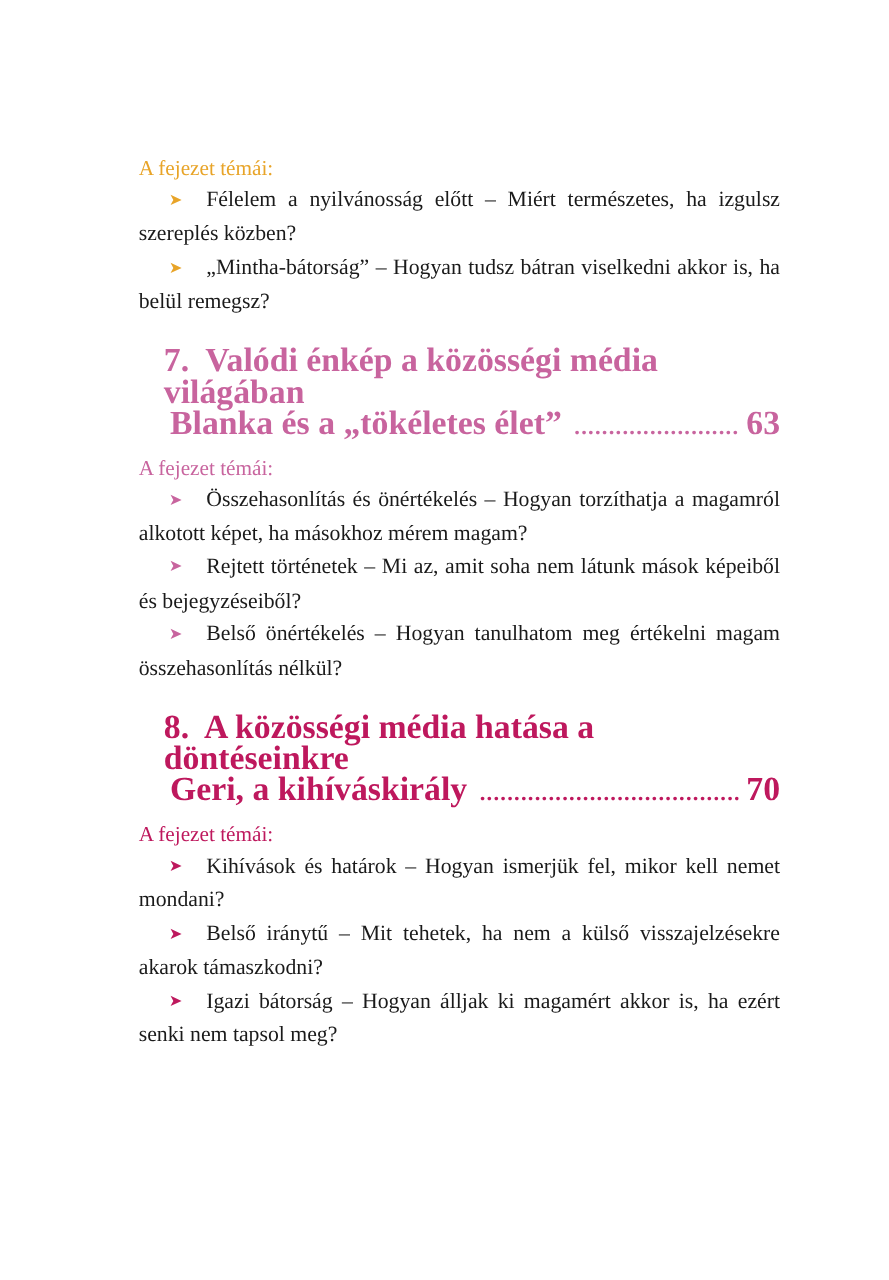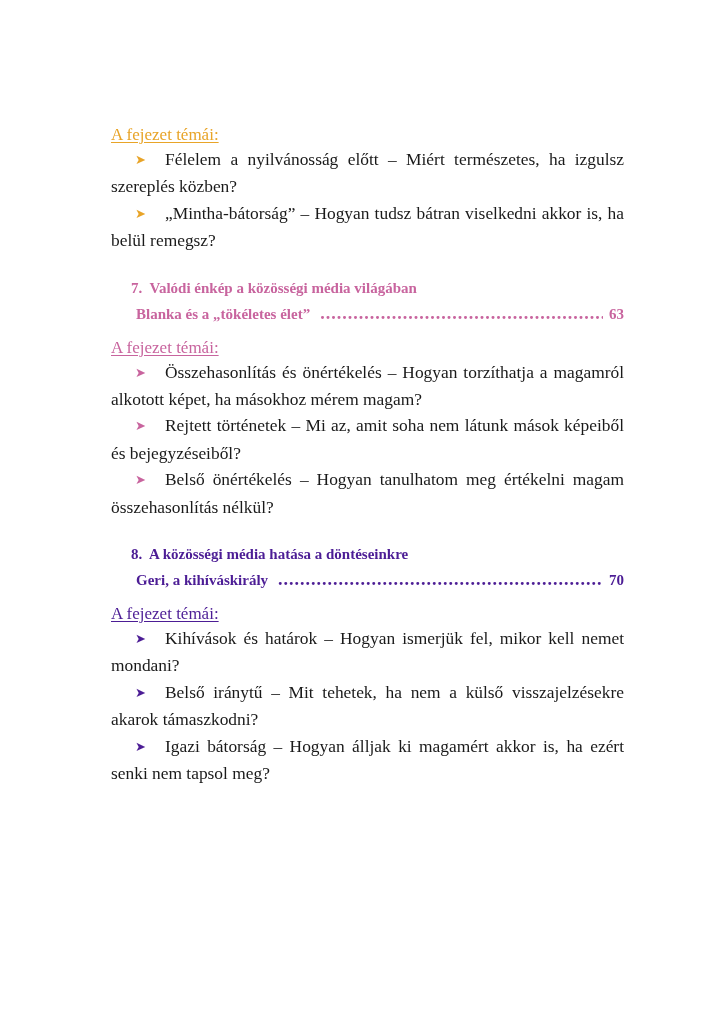--- a/index.html
+++ b/index.html
@@ -1,30 +1,30 @@
 <!DOCTYPE html>
 <html><head>
   <meta charset="utf-8">
   <style>
     html, body { margin: 0; padding: 0; background: #ffffff; }
     body { width: 711px; height: 1024px; position: relative; overflow: hidden;
       font-family: "Liberation Serif", serif; color: #1a1a1a; }
     .page { position: absolute; left: 111px; top: 124px; width: 513px; }
-    .topics-label { font-size: 17px; text-decoration: underline; text-underline-offset: 2px; line-height: 22px; margin: 0; }
+    .topics-label { font-size: 17px; text-underline-offset: 2px; line-height: 22px; margin: 0; }
     .topic { font-size: 17.4px; line-height: 26.4px; text-align: justify; text-align-last: left; margin: 0; }
     .topic .arrow { display: inline-block; width: 30px; padding-left: 24px; font-size: 13px; vertical-align: 1px; }
     .topic b { font-weight: normal; }
-    .chapter { font-weight: bold; font-size: 15px; line-height: 25px; margin: 0; }
+    .chapter { font-weight: bold; font-size: 27px; line-height: 25px; margin: 0; }
     .chapter .num-line { display: block; padding-left: 20px; }
     .chapter .sub-line { display: flex; align-items: baseline; margin-left: 25px; }
     .chapter .sub-line .dots { flex: 1; overflow: hidden; white-space: nowrap; margin: 0 6px 0 10px; font-size: 18px; letter-spacing: 1px; }
     .chapter .sub-line .dots::after { content: "............................................................................................................"; }
     .c6 { color: #e8a428; }
     .c7 { color: #c8649e; }
-    .c8 { color: #4c1d95; }
+    .c8 { color: #be185d; }
     #sec6 { }
     #ch7 { margin-top: 22px; }
     #sec7 { margin-top: 10px; }
     #ch8 { margin-top: 22px; }
     #sec8 { margin-top: 10px; }
   </style>
 </head>
 <body>
 
 <div class="page">

